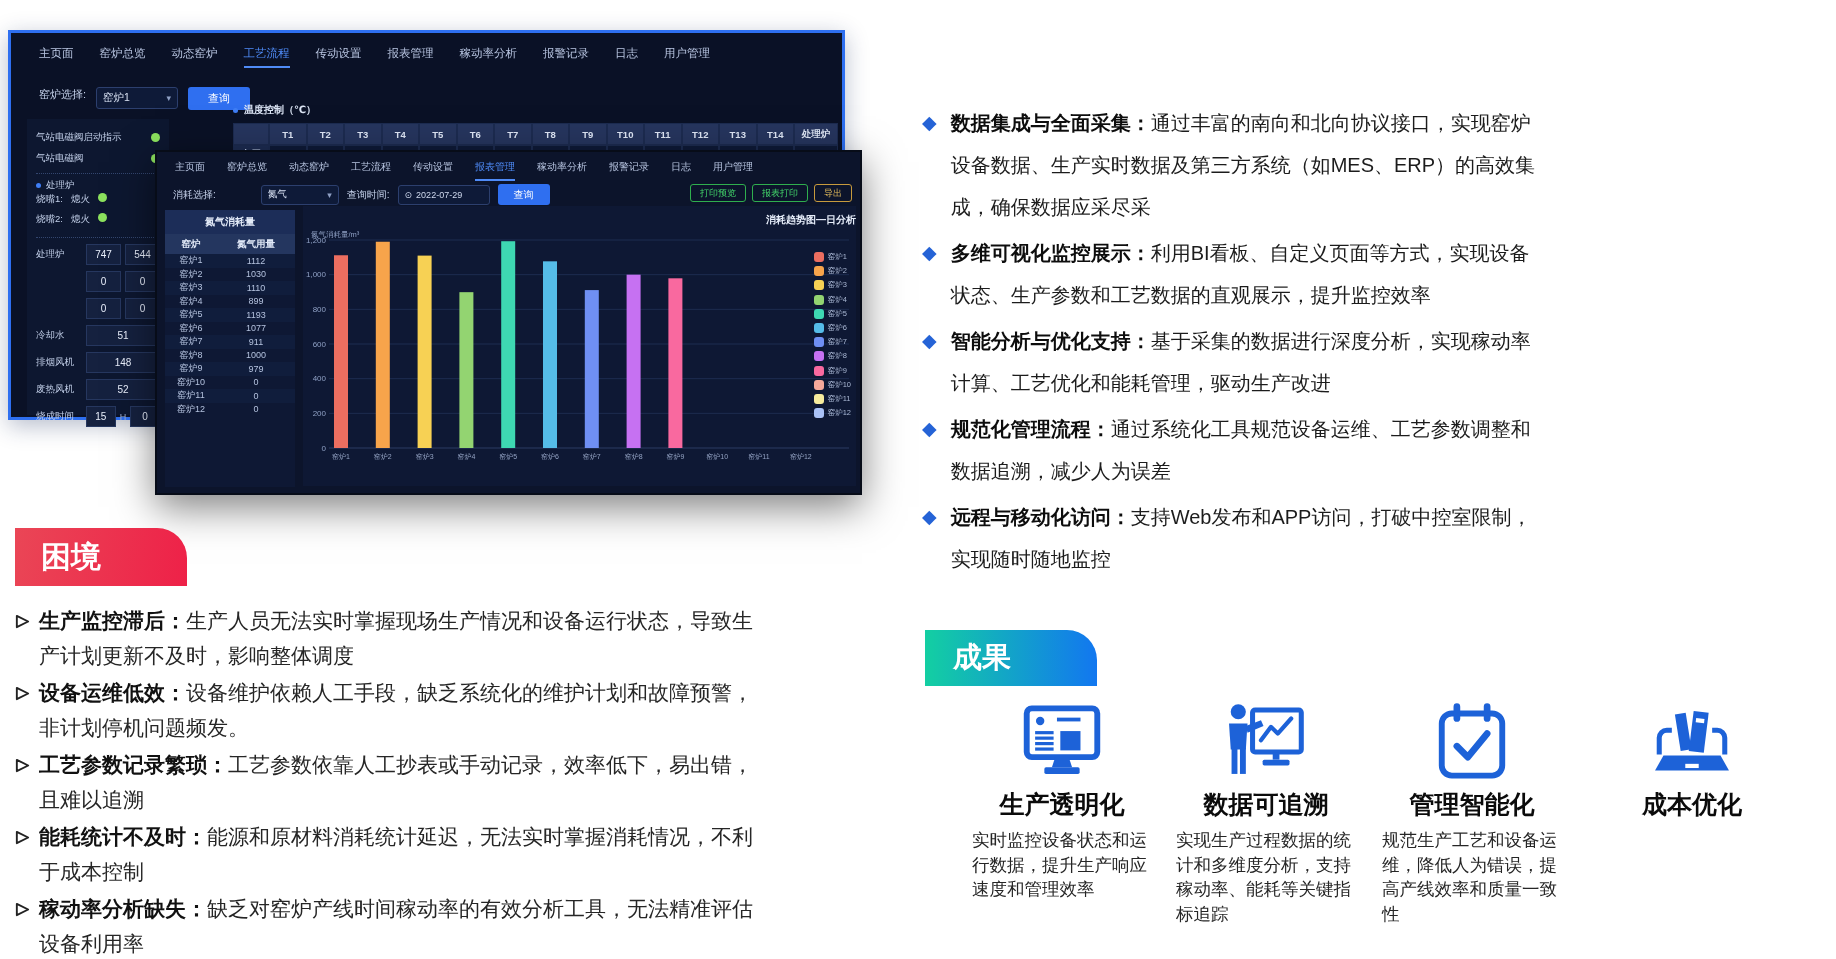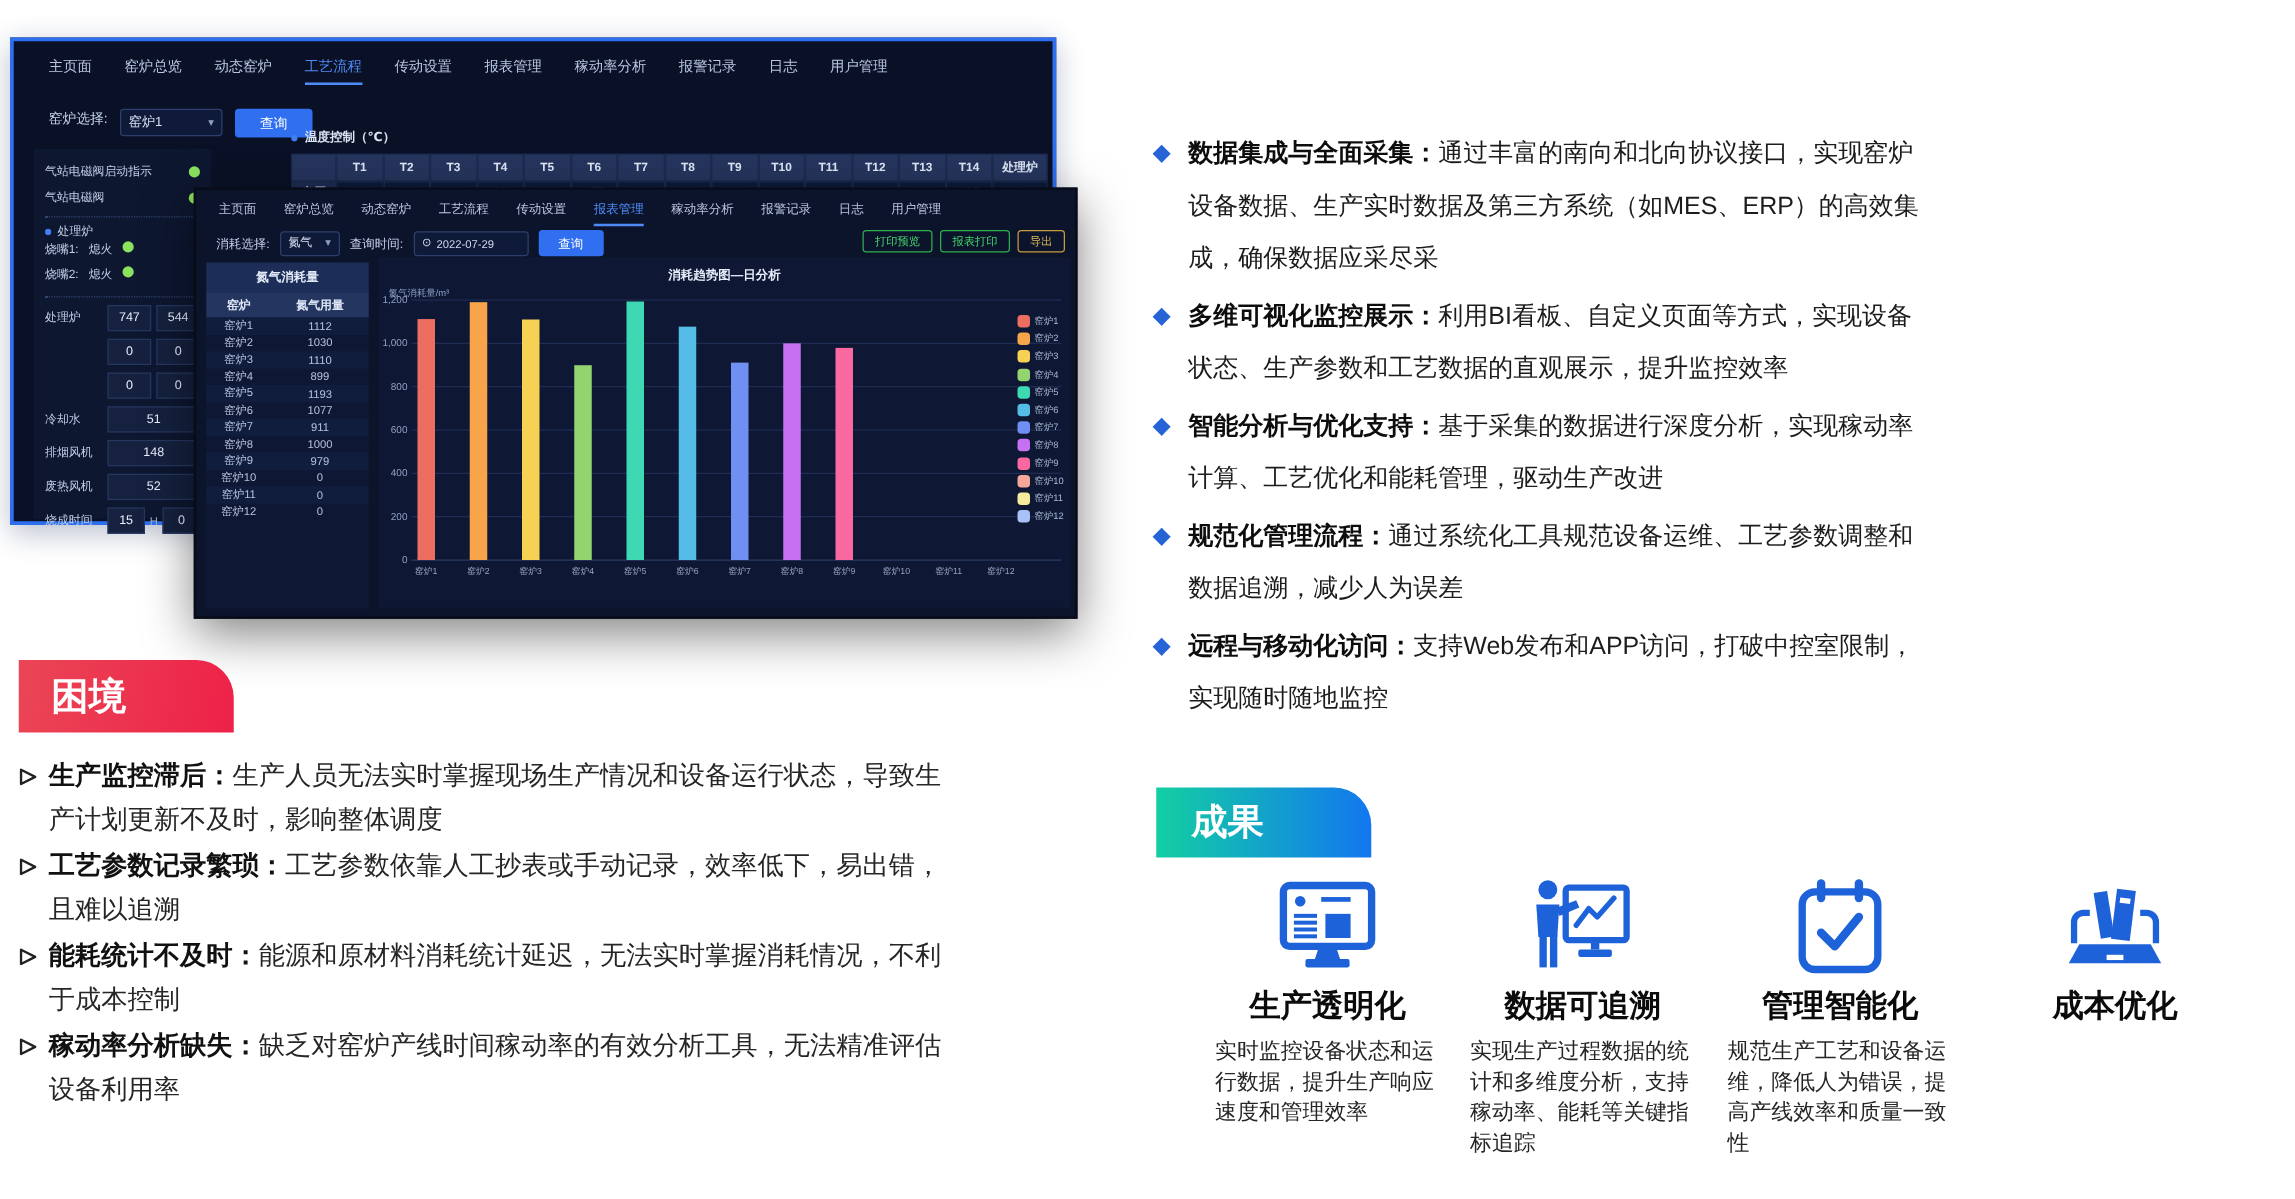--- a/index.html
+++ b/index.html
@@ -36,39 +36,39 @@
   .t-cell{height:17px;display:flex;align-items:center;justify-content:center;background:#0e1a38;
           border:0.5px solid #1c2b50;color:#c9d5ee;font-size:9.5px;}
   .t-head .t-cell{background:#26355e;height:20px;font-weight:bold;color:#dfe7f6;}
   .t-label{background:#1d2c52;font-weight:bold;}
 
   
   .win2{position:absolute;left:155px;top:150px;width:707px;height:345px;background:#0c142b;
         border:2px solid #070c18;box-sizing:border-box;box-shadow:0 12px 38px rgba(0,0,0,.5);}
   .win2 .w-nav{gap:22px;padding:8px 0 0 18px;font-size:10px;}
   .w2-query{position:absolute;left:16px;top:32px;display:flex;align-items:center;gap:8px;font-size:10px;color:#c5d1ea;}
-  .w2-query .select-box{width:48px;height:20px;font-size:9.5px;}
+  .w2-query .select-box{width:78px;height:20px;font-size:9.5px;margin-left:37px;}
   .date-box{width:92px;height:20px;background:#0e1a38;border:1px solid #2c3f6e;border-radius:3px;color:#cfd9ee;
             font-size:9px;display:flex;align-items:center;gap:4px;padding:0 6px;box-sizing:border-box;}
   .w2-query .btn-blue{height:21px;font-size:10px;padding:0 16px;}
   .actions{position:absolute;right:8px;top:32px;display:flex;gap:6px;}
   .btn-ghost{height:18px;background:transparent;border-radius:3px;font-size:9px;display:flex;align-items:center;padding:0 9px;cursor:pointer;}
   .btn-ghost.green{border:1px solid #2fae4e;color:#43d66a;text-align:center;}
   .btn-ghost.orange{border:1px solid #c79a3d;color:#e3bc5b;}
   .w2-table{position:absolute;left:8px;top:58px;width:130px;height:277px;background:#0e1834;}
   .w2t-title{height:24px;background:#1c2d58;display:flex;align-items:center;justify-content:center;
              font-size:10px;color:#e2eaf8;font-weight:bold;}
   .w2t-head{display:grid;grid-template-columns:52px 1fr;height:20px;background:#24365f;font-size:9.5px;
             color:#dfe7f6;font-weight:bold;}
   .w2t-head div{display:flex;align-items:center;justify-content:center;}
   .w2t-row{display:grid;grid-template-columns:52px 1fr;height:13.5px;font-size:9px;color:#b4c2de;}
   .w2t-row div{display:flex;align-items:center;justify-content:center;}
   .w2t-row.odd{background:#101d3c;}
   .chart-card{position:absolute;left:146px;top:54px;width:553px;height:280px;background:#0e1834;}
-  .chart-title{text-align:center;font-size:10px;color:#e6edfa;padding-top:7px;font-weight:bold;}
+  .chart-title{text-align:right;font-size:10px;color:#e6edfa;padding-top:7px;font-weight:bold;}
   .chart-ylab{position:absolute;left:8px;top:24px;font-size:7.5px;color:#8fa0c4;}
   .chart-svg{position:absolute;left:0;top:26px;}
   .legend{position:absolute;right:5px;top:46px;display:flex;flex-direction:column;gap:4.2px;}
   .lg-item{display:flex;align-items:center;gap:4px;font-size:7.5px;color:#aab8d4;cursor:pointer;}
   .sw{width:10px;height:10px;border-radius:3px;flex:none;}
 
   
   .dl-badge{position:absolute;left:15px;top:528px;width:172px;height:58px;
             background:linear-gradient(100deg,var(--dilemma-from),var(--dilemma-to));
             border-radius:0 30px 0 0;color:#fff;font-size:30px;font-weight:bold;
@@ -439,20 +439,26 @@
       <li>
         <svg class="arrow-ic" width="17" height="17" viewBox="0 0 18 18">
           <path d="M3 3 L15 9 L3 15 Z" fill="none" stroke="#222" stroke-width="2" stroke-linejoin="round"></path>
         </svg>
         <div><b>生产监控滞后：</b>生产人员无法实时掌握现场生产情况和设备运行状态，导致生产计划更新不及时，影响整体调度</div>
       </li>
       <li>
         <svg class="arrow-ic" width="17" height="17" viewBox="0 0 18 18">
           <path d="M3 3 L15 9 L3 15 Z" fill="none" stroke="#222" stroke-width="2" stroke-linejoin="round"></path>
         </svg>
+        <div><b>设备运维低效：</b>设备维护依赖人工手段，缺乏系统化的维护计划和故障预警，非计划停机问题频发。</div>
+      </li>
+      <li>
+        <svg class="arrow-ic" width="17" height="17" viewBox="0 0 18 18">
+          <path d="M3 3 L15 9 L3 15 Z" fill="none" stroke="#222" stroke-width="2" stroke-linejoin="round"></path>
+        </svg>
         <div><b>工艺参数记录繁琐：</b>工艺参数依靠人工抄表或手动记录，效率低下，易出错，且难以追溯</div>
       </li>
       <li>
         <svg class="arrow-ic" width="17" height="17" viewBox="0 0 18 18">
           <path d="M3 3 L15 9 L3 15 Z" fill="none" stroke="#222" stroke-width="2" stroke-linejoin="round"></path>
         </svg>
         <div><b>能耗统计不及时：</b>能源和原材料消耗统计延迟，无法实时掌握消耗情况，不利于成本控制</div>
       </li>
       <li>
         <svg class="arrow-ic" width="17" height="17" viewBox="0 0 18 18">

